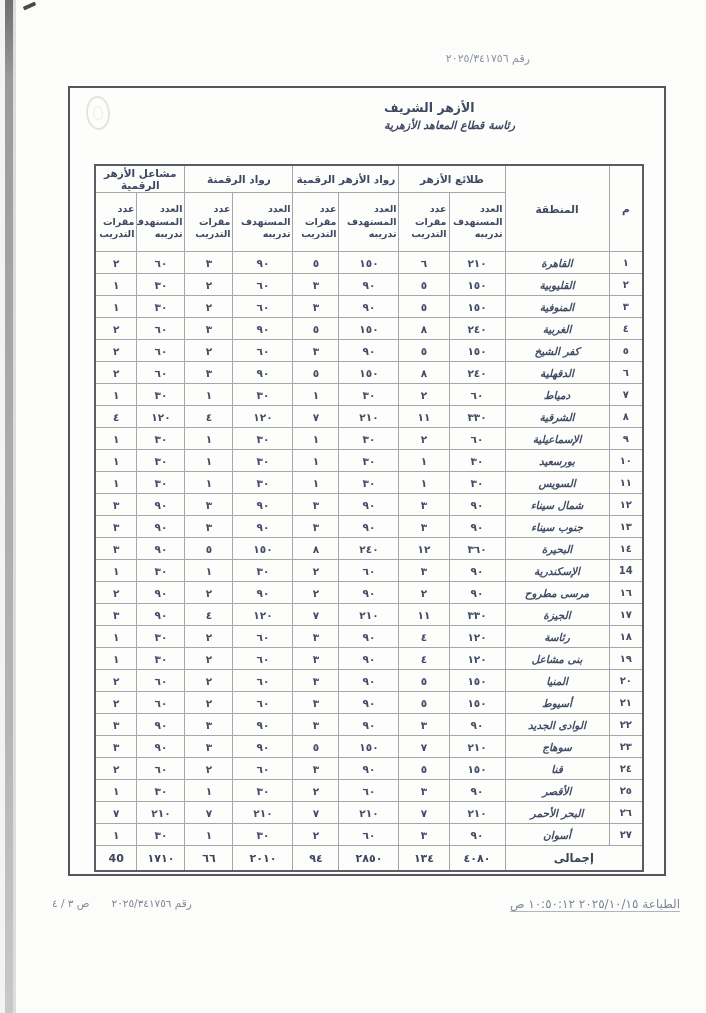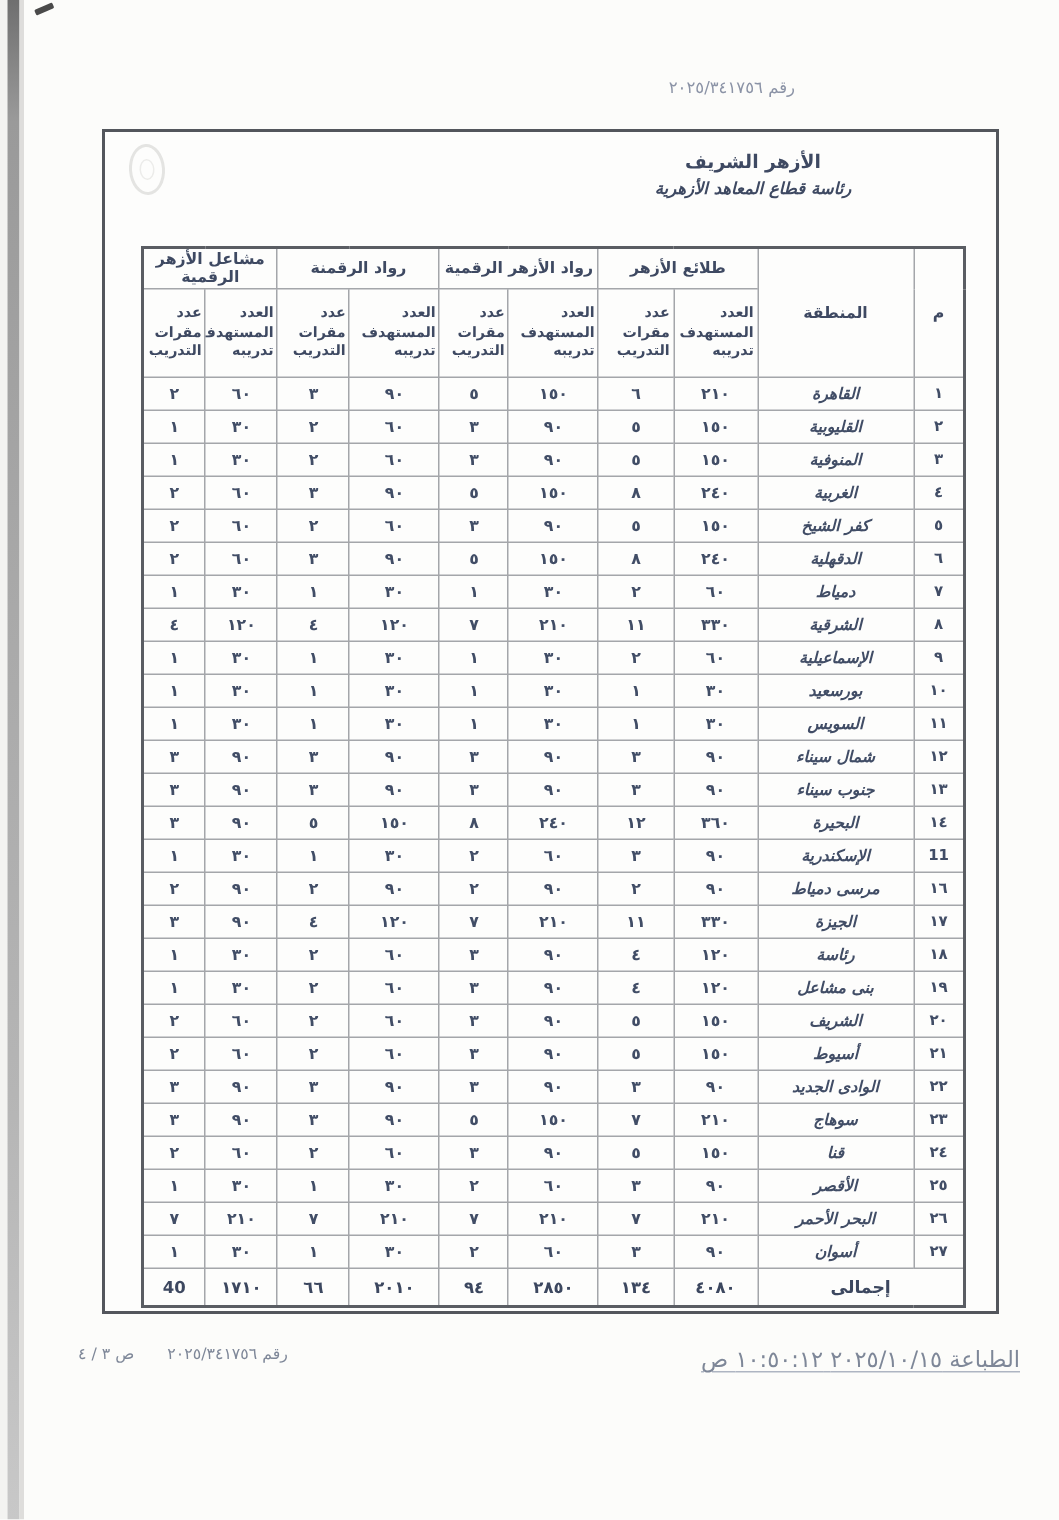--- a/index.html
+++ b/index.html
@@ -19,21 +19,21 @@
   
   .doc-number-top{position:absolute;top:52px;right:176px;direction:rtl;
     font-size:11px;color:#8b93a6;letter-spacing:.2px;}
   
   .frame{position:absolute;left:68px;top:86px;width:598px;height:790px;
     border:2px solid #53565c;background:#fdfdfc;box-sizing:border-box;}
   .emblem{position:absolute;left:16px;top:8px;width:20px;height:30px;
     border:2px solid #e4e4e2;border-radius:50%;transform:rotate(-4deg);}
   .emblem:after{content:"";position:absolute;left:5px;top:8px;width:8px;height:12px;
     border:1px solid #ececea;border-radius:50%;}
-  .org{position:absolute;top:12px;right:44px;width:236px;text-align:center;direction:rtl;}
+  .org{position:absolute;top:12px;right:44px;width:236px;text-align:left;direction:rtl;}
   .org-line1{font-size:12.5px;font-weight:bold;color:#3e4962;}
   .org-line2{font-size:11px;font-weight:bold;color:#3e4962;margin-top:4px;font-style:italic;}
   .doc-title{position:absolute;top:54px;right:72px;direction:rtl;
     font-size:13.5px;font-weight:bold;color:#333e58;margin-top:32px;}
   
   table.grid{position:absolute;top:76px;right:20px;width:548px;
     border-collapse:collapse;direction:rtl;table-layout:fixed;
     border:2px solid #5a5d63;background:#fdfdfc;}
   .grid th,.grid td{border:1px solid #a4a6aa;text-align:center;vertical-align:middle;
     padding:1px 2px;overflow:hidden;}
@@ -41,21 +41,21 @@
   tr.h1 th{font-size:10.5px;height:20px;}
   tr.h2 th{font-size:9.5px;height:56px;line-height:1.35;padding-left:37px;}
   th.c-serial{font-size:11px;}
   th.c-region{font-size:11px;}
   .grid tbody td{height:19px;font-size:10.5px;font-weight:bold;color:#414d66;}
   .grid tbody td.c-region{font-size:10.5px;letter-spacing:0;white-space:nowrap;font-style:italic;}
   .grid tbody td.c-serial{font-size:10px;}
   .grid tfoot td{height:22px;font-size:11px;font-weight:bold;color:#3c475f;}
   .grid tfoot td.t-label{font-size:11.5px;}
   
-  .footer-print{position:absolute;top:897px;right:26px;direction:rtl;font-size:15px;
+  .footer-print{position:absolute;top:897px;right:26px;direction:rtl;font-size:12px;
     color:#7e8798;text-decoration:underline;text-underline-offset:3px;
     text-decoration-color:#aeb5c2;text-decoration-thickness:1px;}
   .footer-left{position:absolute;top:897px;left:52px;direction:rtl;display:flex;
     gap:22px;font-size:10.5px;color:#7e8798;}
 </style>
 </head>
 <body>
 
 <div class="scan-band-light"></div>
 <div class="scan-band"></div>
@@ -285,35 +285,35 @@
     <td>١٢</td>
     <td>٢٤٠</td>
     <td>٨</td>
     <td>١٥٠</td>
     <td>٥</td>
     <td>٩٠</td>
     <td>٣</td>
   </tr>
 
   <tr>
-    <td class="c-serial">11</td>
+    <td class="c-serial">14</td>
     <td class="c-region">الإسكندرية</td>
     <td>٩٠</td>
     <td>٣</td>
     <td>٦٠</td>
     <td>٢</td>
     <td>٣٠</td>
     <td>١</td>
     <td>٣٠</td>
     <td>١</td>
   </tr>
 
   <tr>
     <td class="c-serial">١٦</td>
-    <td class="c-region">مرسى دمياط</td>
+    <td class="c-region">مرسى مطروح</td>
     <td>٩٠</td>
     <td>٢</td>
     <td>٩٠</td>
     <td>٢</td>
     <td>٩٠</td>
     <td>٢</td>
     <td>٩٠</td>
     <td>٢</td>
   </tr>
 
@@ -351,21 +351,21 @@
     <td>٩٠</td>
     <td>٣</td>
     <td>٦٠</td>
     <td>٢</td>
     <td>٣٠</td>
     <td>١</td>
   </tr>
 
   <tr>
     <td class="c-serial">٢٠</td>
-    <td class="c-region">الشريف</td>
+    <td class="c-region">المنيا</td>
     <td>١٥٠</td>
     <td>٥</td>
     <td>٩٠</td>
     <td>٣</td>
     <td>٦٠</td>
     <td>٢</td>
     <td>٦٠</td>
     <td>٢</td>
   </tr>
 

